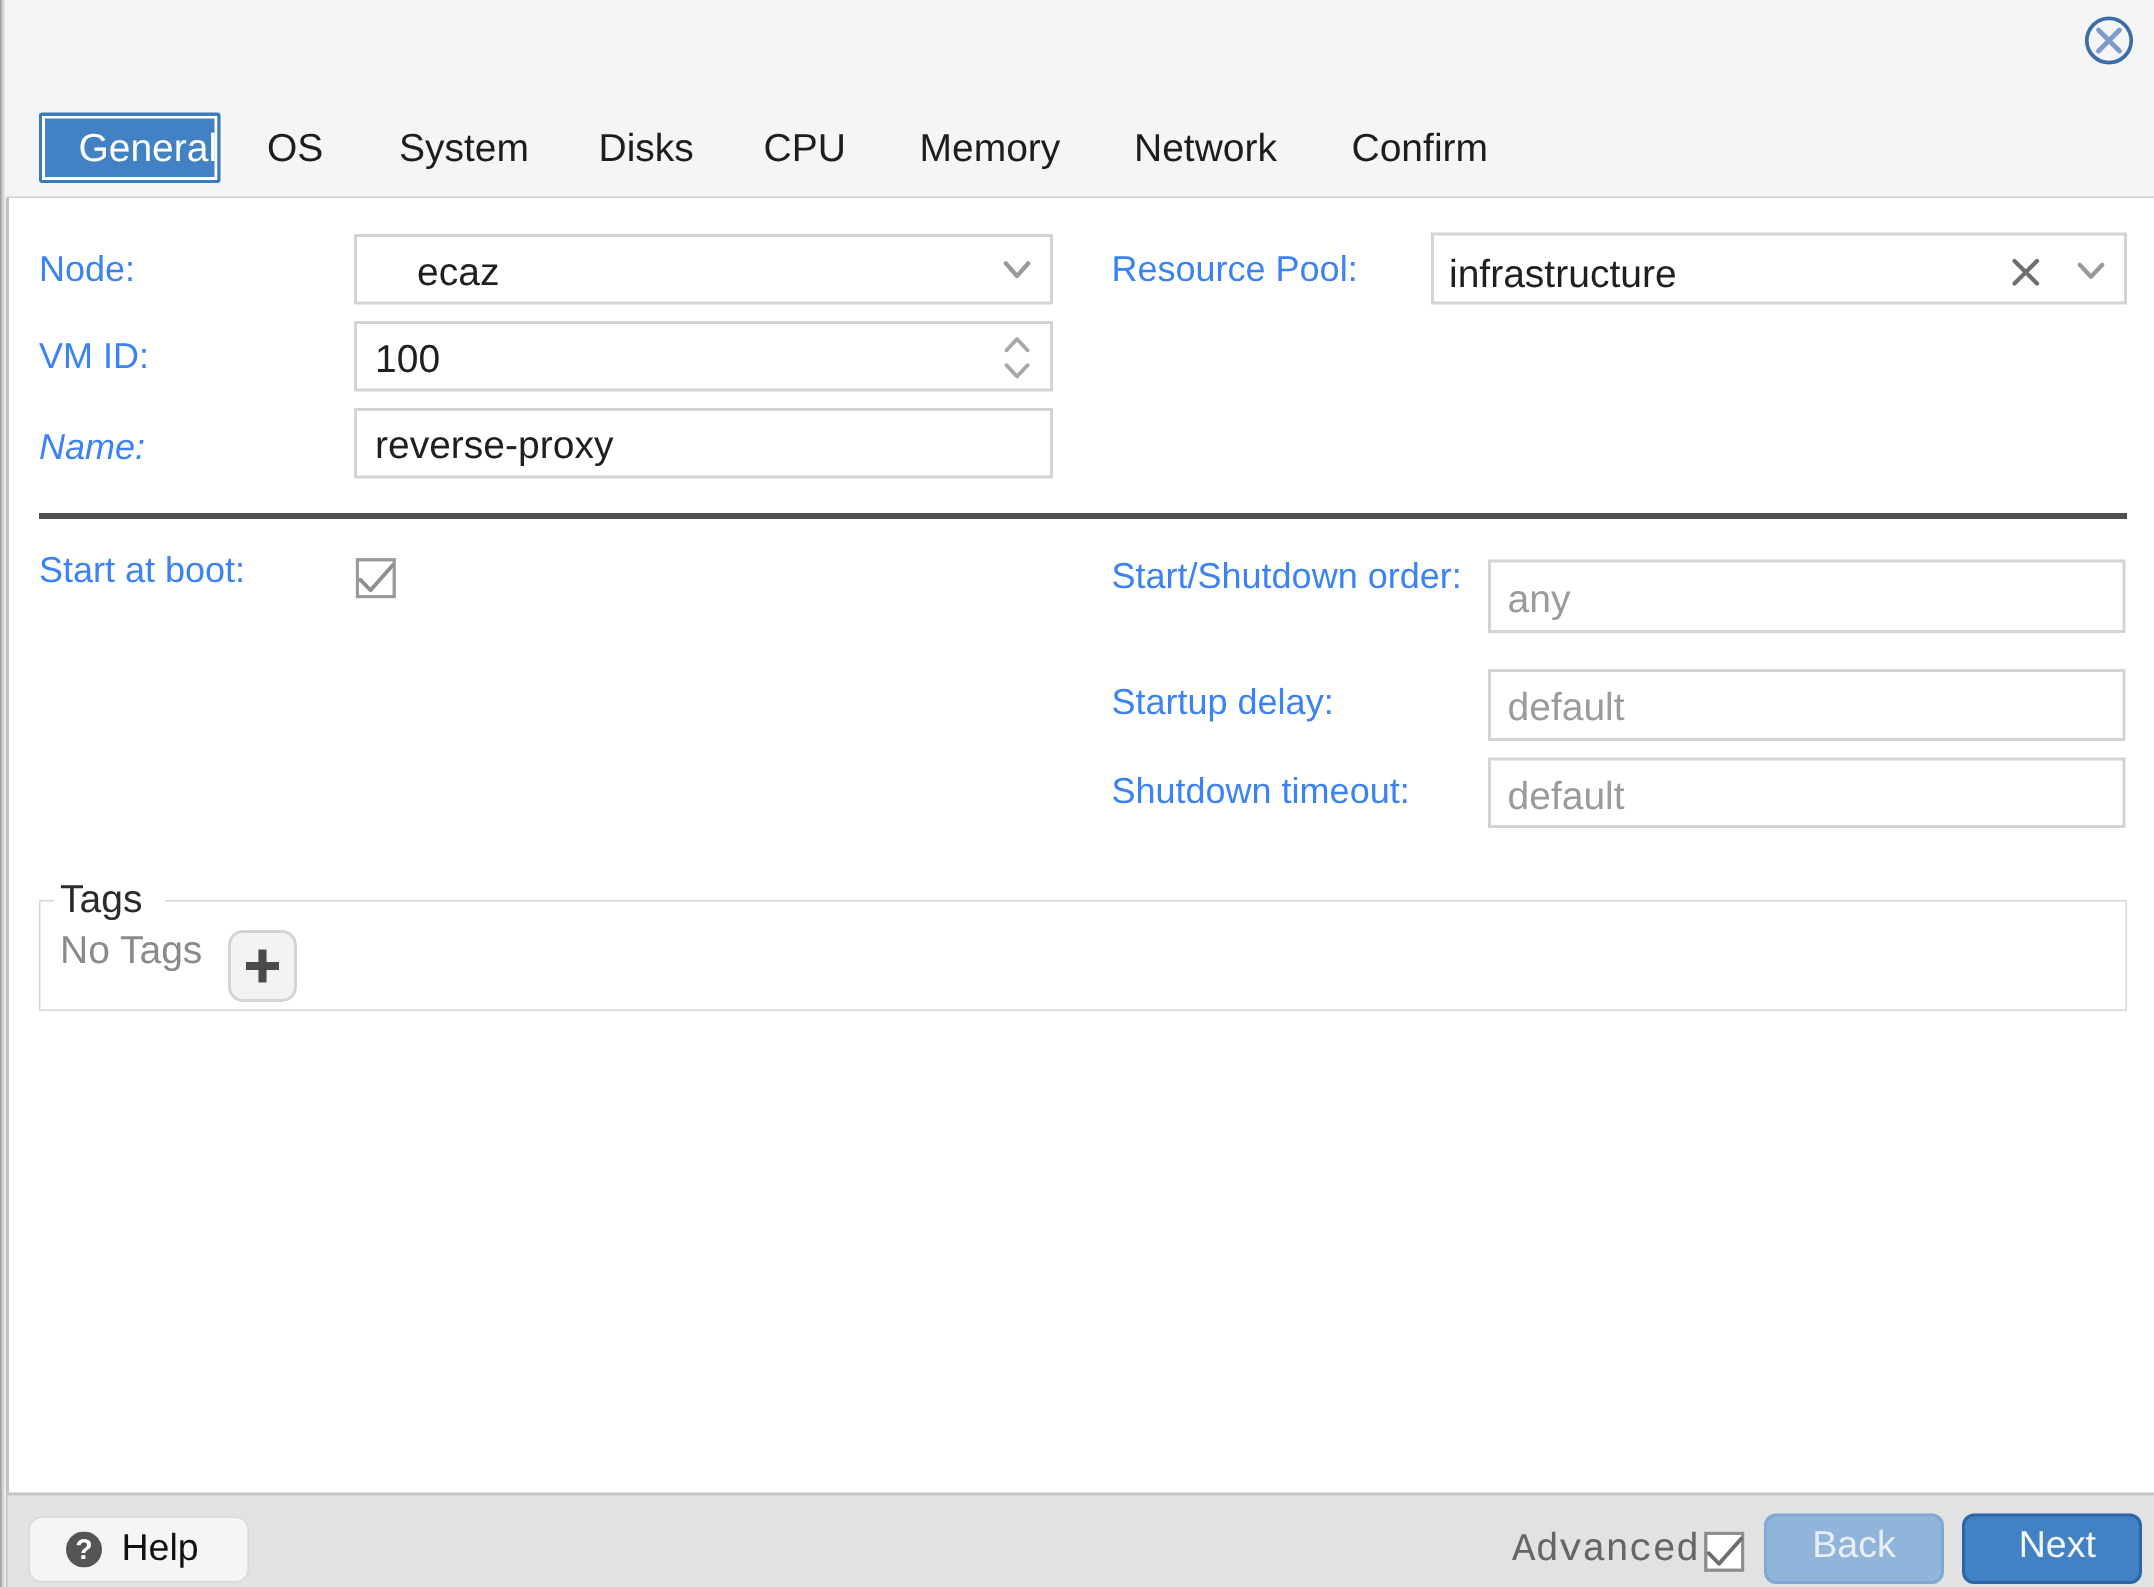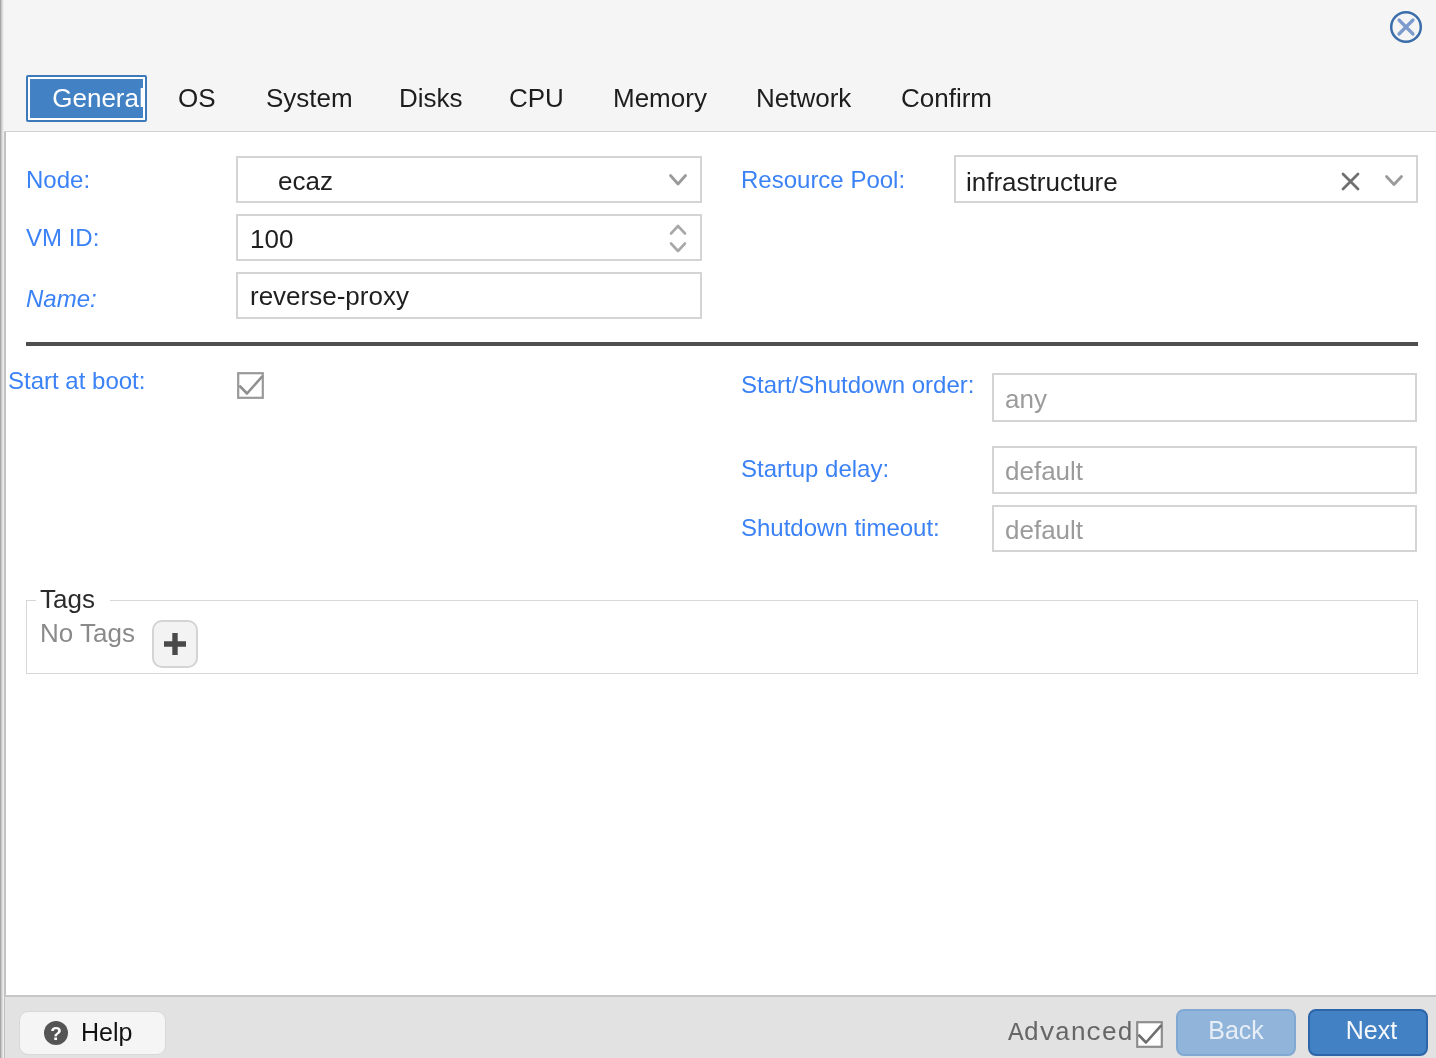--- a/index.html
+++ b/index.html
@@ -62,21 +62,21 @@
   <div class="ftext" style="left:966px;top:167px;">infrastructure</div>
   <svg class="abs" style="left:1341px;top:172px;" width="19" height="19" viewBox="0 0 19 19">
     <path d="M2 2 L17 17 M17 2 L2 17" fill="none" stroke="#6f6f6f" stroke-width="2.8" stroke-linecap="round"></path>
   </svg>
   <svg class="abs" style="left:1384px;top:174px;" width="20" height="13" viewBox="0 0 20 13">
     <path d="M2.5 2.5 L10 10.5 L17.5 2.5" fill="none" stroke="#9a9a9a" stroke-width="2.8" stroke-linecap="round" stroke-linejoin="round"></path>
   </svg>
 
   <div class="abs" style="left:26px;top:342px;width:1392px;height:4px;background:#4f4f4f;"></div>
 
-  <div class="lbl" style="left:8px;top:367px;">Start at boot:</div>
+  <div class="lbl" style="left:26px;top:367px;">Start at boot:</div>
   <svg class="abs" style="left:237px;top:372px;" width="27" height="27" viewBox="0 0 27 27">
     <rect x="1.2" y="1.2" width="24.6" height="24.6" fill="#fff" stroke="#999999" stroke-width="2.2"></rect>
     <path d="M3.2 14.5 L10 21.5 L24.8 4.8" fill="none" stroke="#8f8f8f" stroke-width="2.6" stroke-linecap="round" stroke-linejoin="round"></path>
   </svg>
 
   <div class="lbl" style="left:741px;top:367px;width:235px;line-height:35px;">Start/Shutdown order:</div>
   <div class="field" style="left:992px;top:373px;width:425px;height:49px;"></div>
   <div class="ftext ph" style="left:1005px;top:384px;">any</div>
 
   <div class="lbl" style="left:741px;top:455px;">Startup delay:</div>

